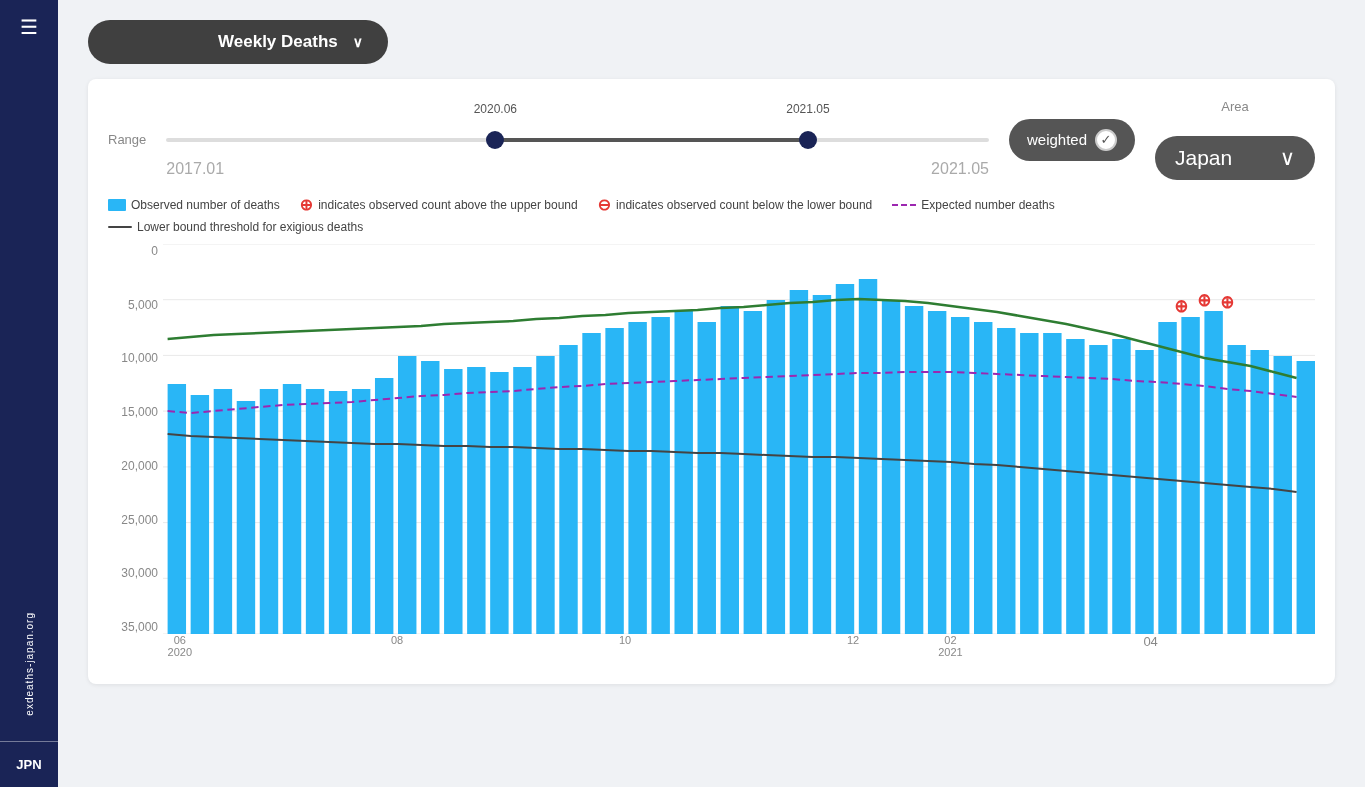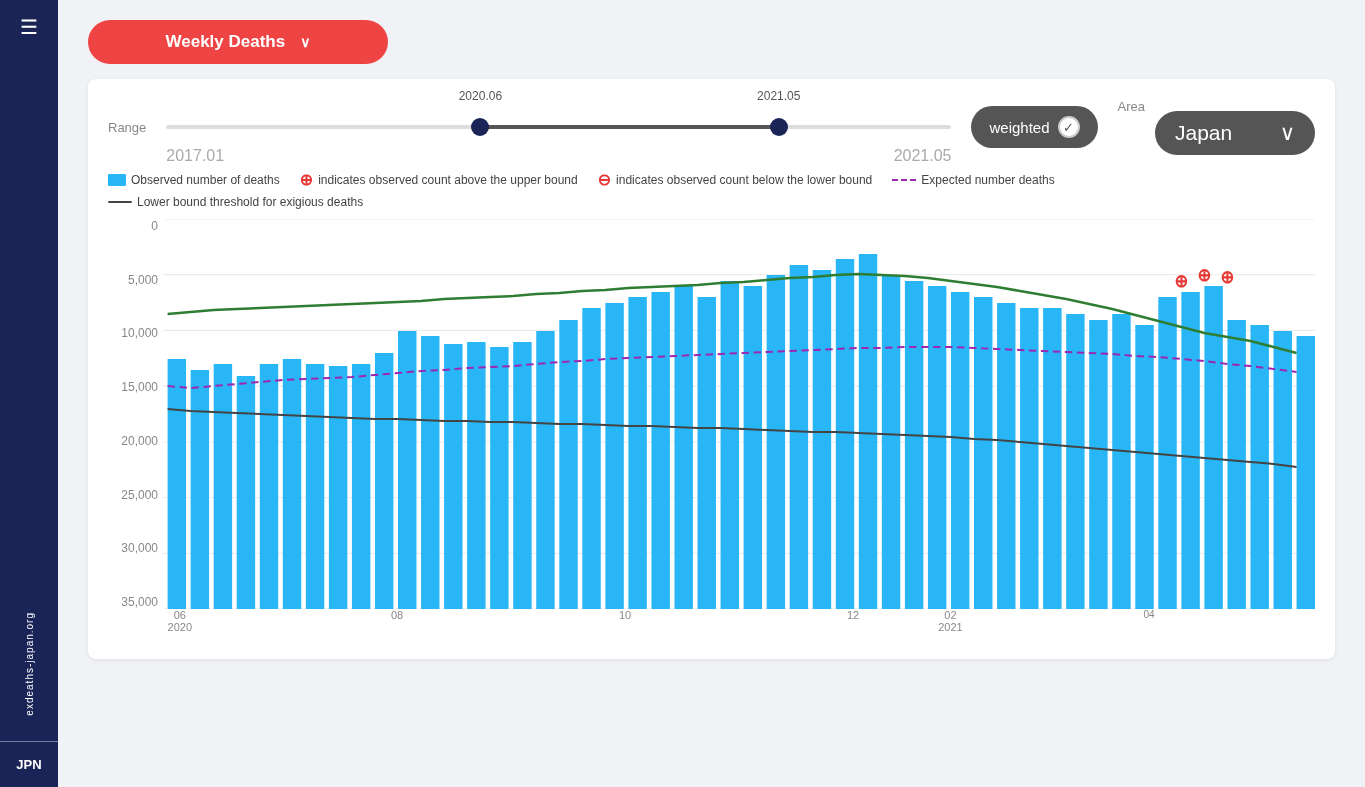--- a/index.html
+++ b/index.html
@@ -64,33 +64,33 @@
     
     .content {
       flex: 1;
       padding: 20px 30px;
       overflow: hidden;
       background: #f0f2f5;
     }
 
     
     .dropdown-btn {
-      background: #ef4444;
+      background: #404040;
       color: white;
       border: none;
       border-radius: 25px;
       padding: 12px 25px;
       font-size: 17px;
       font-weight: 600;
       display: flex;
       align-items: center;
       gap: 15px;
       cursor: pointer;
       width: 300px;
-      justify-content: center;
+      justify-content: flex-end;
       margin-bottom: 15px;
     }
     .dropdown-btn .chevron {
       font-size: 14px;
     }
 
     
     .chart-card {
       background: white;
       border-radius: 8px;
@@ -199,23 +199,24 @@
       display: flex;
       align-items: center;
       justify-content: center;
       color: #555;
       font-size: 13px;
     }
 
     
     .area-section {
       display: flex;
-      align-items: flex-start;
+      align-items: center;
       gap: 10px;
       margin-left: auto;
+      flex-direction: column;
     }
     .area-label {
       font-size: 13px;
       color: #888;
     }
     .area-dropdown {
       background: #555;
       color: white;
       border: none;
       border-radius: 25px;
@@ -711,20 +712,20 @@
           <div style="position:absolute;left:40%;font-size:11px;color:#888;text-align:center;">
             <div>10</div>
           </div>
           <div style="position:absolute;left:60%;font-size:11px;color:#888;text-align:center;">
             <div>12</div>
           </div>
           <div style="position:absolute;left:68%;font-size:11px;color:#888;text-align:center;">
             <div>02</div>
             <div>2021</div>
           </div>
-          <div style="position:absolute;left:86%;font-size:10px;color:#888;text-align:center;">
+          <div style="position:absolute;left:86%;font-size:13px;color:#888;text-align:center;">
             <div>04</div>
           </div>
         </div>
       </div>
     </div>
   </div>
 </div>
 
 </body></html>

